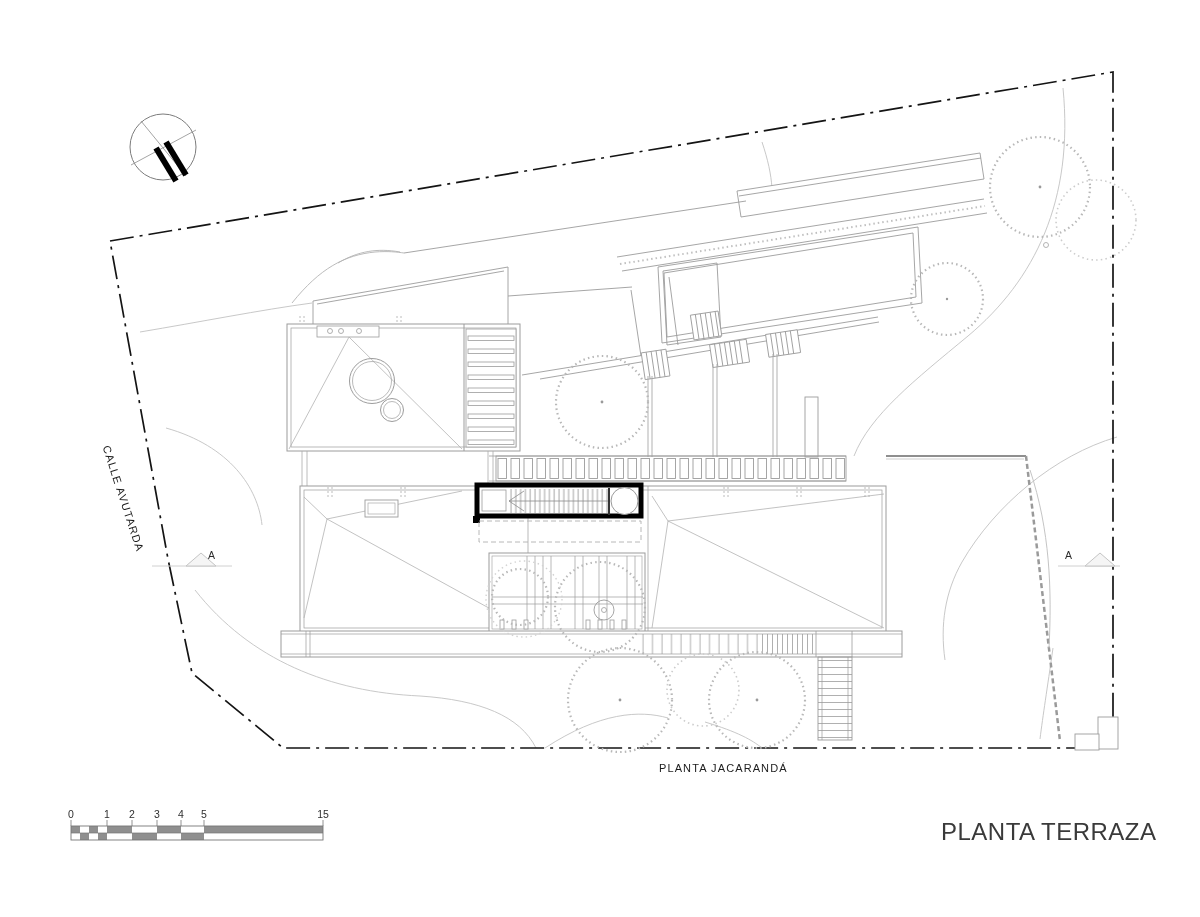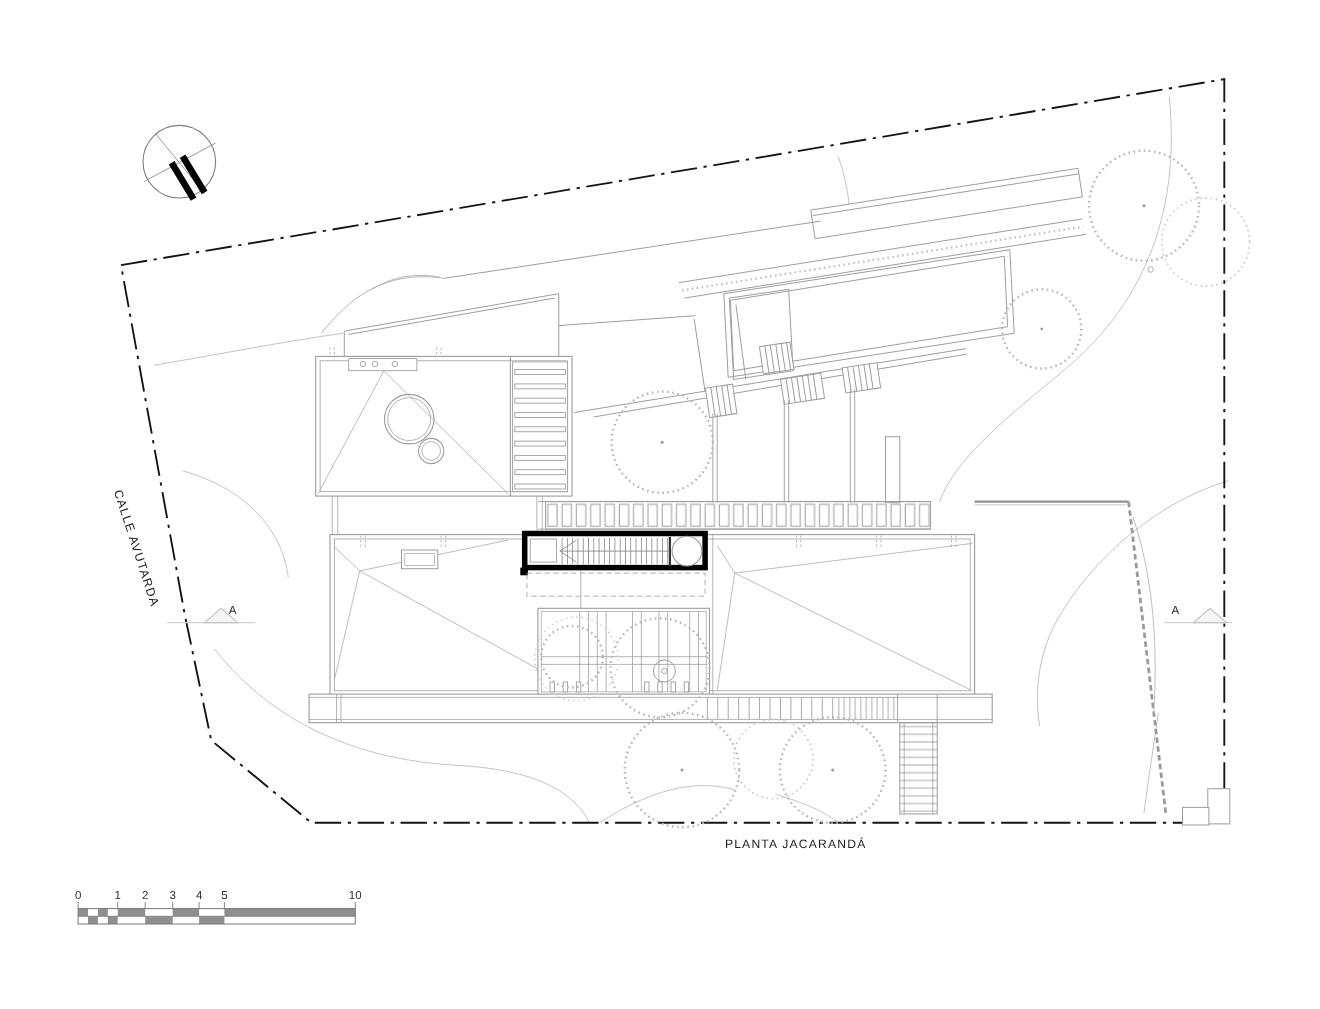--- a/index.html
+++ b/index.html
@@ -354,23 +354,24 @@
         <circle cx="1040" cy="187" r="1.4"></circle>
     <circle cx="620" cy="700" r="1.4"></circle>
         <circle cx="757" cy="700" r="1.4"></circle>
     <circle cx="947" cy="299" r="1.2"></circle>
   </g>
   <circle cx="1046" cy="245" r="2.5" fill="none" stroke="#ababab" stroke-width="0.9"></circle>
 </svg>
 
   <div class="lbl street street-left">CALLE AVUTARDA</div>
   <div class="lbl street street-bottom">PLANTA JACARANDÁ</div>
+  <div class="lbl sheet-title">PLANTA TERRAZA</div>
   <div class="lbl sec sec-a-left">A</div>
   <div class="lbl sec sec-a-right">A</div>
 
   <span class="scale-num" style="left:71px">0</span>
   <span class="scale-num" style="left:107px">1</span>
   <span class="scale-num" style="left:132px">2</span>
   <span class="scale-num" style="left:157px">3</span>
   <span class="scale-num" style="left:181px">4</span>
   <span class="scale-num" style="left:204px">5</span>
-  <span class="scale-num" style="left:323px">10</span>
+  <span class="scale-num" style="left:323px">15</span>
 </div>
 
 </body></html>

